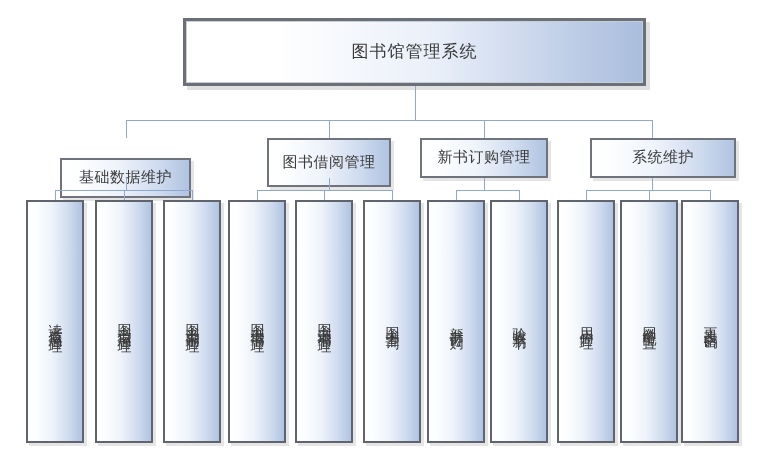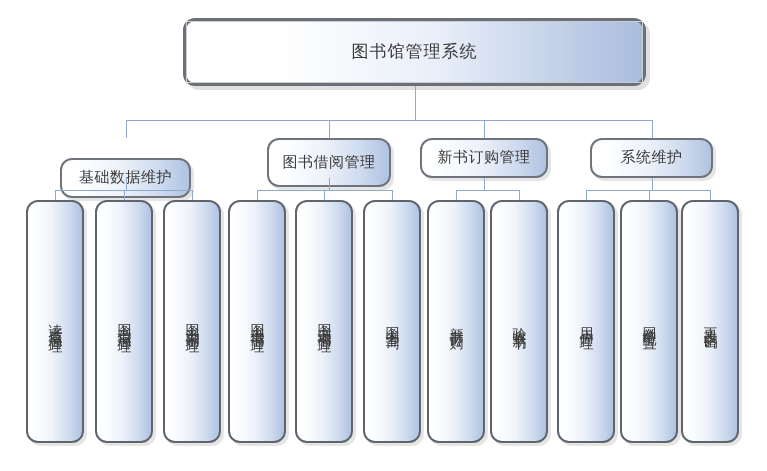--- a/index.html
+++ b/index.html
@@ -20,21 +20,20 @@
 
   
   .node{
     position:absolute;
     box-sizing:border-box;
     background:linear-gradient(to right,#ffffff 0%,#fdfeff 12%,#eef3fa 45%,#ccd9ee 78%,#b0c3e0 100%);
     display:flex;align-items:center;justify-content:center;
     color:#3a3a3a;
     text-align:right;
     line-height:1.05;
-    border-radius:12px;
   }
 
   
   .node.root{
     border:3px solid #6b6f78;
     box-shadow:4px 4px 0 0 rgba(0,0,0,0.12);
     font-size:17px;
     letter-spacing:1px;
     background:linear-gradient(to right,#ffffff 0%,#ffffff 20%,#e9eff9 55%,#c2d0e8 82%,#a9bddd 100%);
   }
@@ -124,21 +123,21 @@
     <div class="ln h" style="left: 456px; top: 190px; width: 63px;"></div>
     <div class="ln v" style="left: 456px; top: 190px; height: 10px;"></div>
     <div class="node leaf" style="left: 427px; top: 200px; width: 58px; height: 243px;">
       <span class="vtext">新书订购</span>
     </div>
     <div class="ln v" style="left: 519px; top: 190px; height: 10px;"></div>
     <div class="node leaf" style="left: 490px; top: 200px; width: 58px; height: 243px;">
       <span class="vtext">验收新书</span>
     </div>
     <div class="ln v" style="left: 652px; top: 120px; height: 18px;"></div>
-    <div class="node lvl2" style="left: 590px; top: 138px; width: 123px; height: 40px;">
+    <div class="node lvl2" style="left: 590px; top: 138px; width: 146px; height: 40px;">
       <span>系统维护</span>
     </div>
     <div class="ln v" style="left: 652px; top: 178px; height: 12px;"></div>
     <div class="ln h" style="left: 586px; top: 190px; width: 124px;"></div>
     <div class="ln v" style="left: 586px; top: 190px; height: 10px;"></div>
     <div class="node leaf" style="left: 557px; top: 200px; width: 58px; height: 243px;">
       <span class="vtext">用户管理</span>
     </div>
     <div class="ln v" style="left: 649px; top: 190px; height: 10px;"></div>
     <div class="node leaf" style="left: 620px; top: 200px; width: 58px; height: 243px;">

